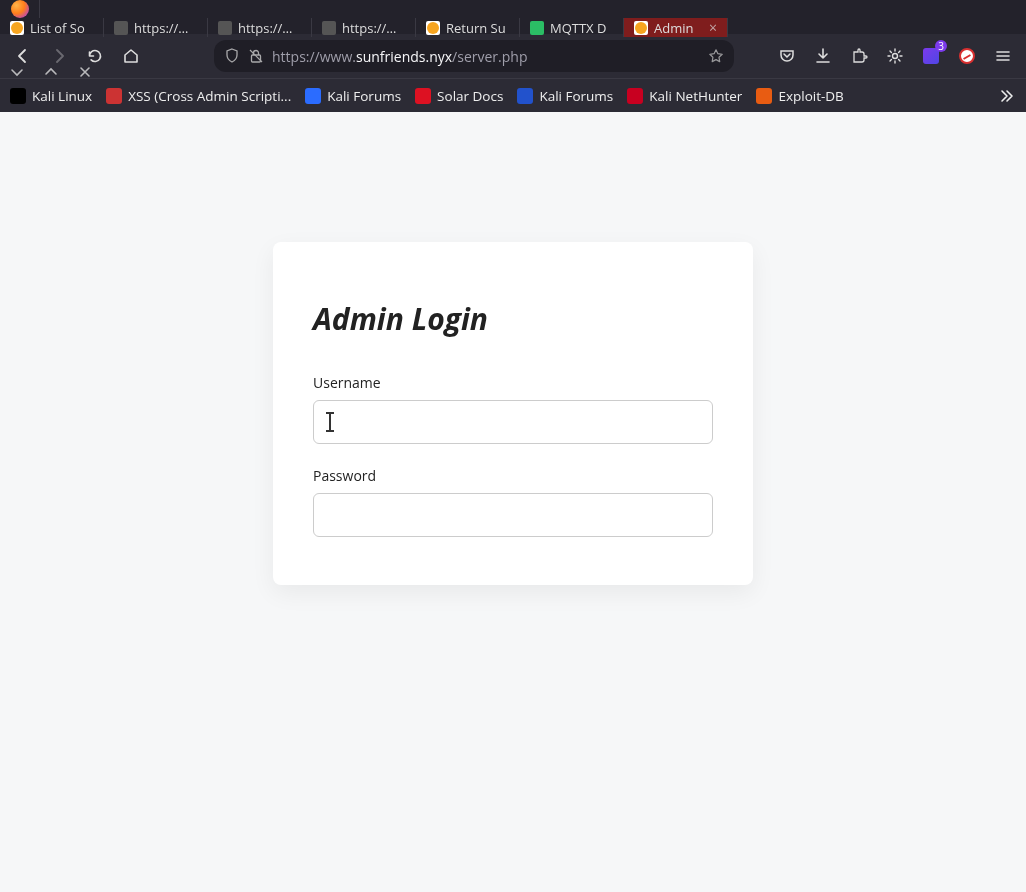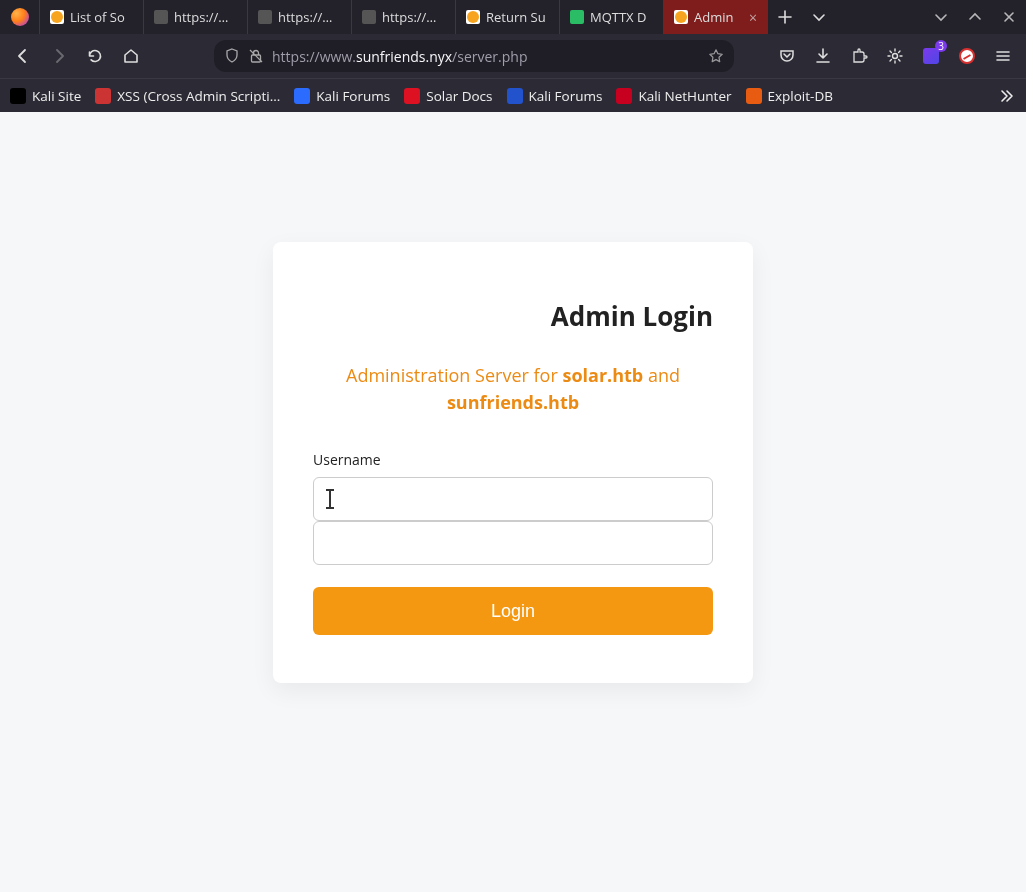--- a/index.html
+++ b/index.html
@@ -1,20 +1,20 @@
 <!DOCTYPE html>
 <html><head>
 <meta charset="utf-8">
 <style>
   * { box-sizing: border-box; margin: 0; padding: 0; }
   html, body { width: 1026px; height: 892px; font-family: "Open Sans", "Segoe UI", Arial, sans-serif; overflow: hidden; }
   body { background: #f2f2f2; display: flex; flex-direction: column; }
 
   
-  .titlebar { background: #23222b; height: 34px; display: flex; align-items: stretch; color: #ddd; font-size: 13px; user-select: none; }
+  .titlebar { background: #23222b; height: 34px; display: flex; align-items: stretch; color: #ddd; font-size: 13px; user-select: none; flex-direction: column; }
   .ff-spot { width: 40px; display: flex; align-items: center; justify-content: center; border-right: 1px solid #3a3943; }
   .ff-logo { width: 18px; height: 18px; border-radius: 50%; background: radial-gradient(circle at 30% 30%, #ffb44a 0%, #ff7f1a 45%, #9d2cff 100%); }
   .tabs { display: flex; flex: 0 0 auto; align-items: stretch; }
   .tab { display: flex; align-items: center; gap: 6px; padding: 0 10px; width: 104px; border-right: 1px solid #3a3943; white-space: nowrap; overflow: hidden; position: relative; }
   .tab.active { background: #7f1d1d; }
   .tab .favicon { width: 14px; height: 14px; border-radius: 2px; flex: 0 0 auto; }
   .tab .lbl { overflow: hidden; text-overflow: ellipsis; flex: 1 1 auto; }
   .tab .close { font-size: 14px; opacity: .7; }
   .fav-sun { background: #fff; position: relative; }
   .fav-sun::after { content:""; position:absolute; inset:2px; border-radius:50%; background:#f7a520; box-shadow:0 0 0 1px #f7a520; }
@@ -52,21 +52,21 @@
   .bi-docs { background:#d12; }
   .bi-forums { background:#2252cc; }
   .bi-nh { background:#c80020; }
   .bi-edb { background:#e85c12; }
   .bm-lbl { max-width:180px; overflow:hidden; text-overflow:ellipsis; }
   .bm-spacer { flex:1 1 auto; }
 
   
   .viewport { flex:1 1 auto; background:#f6f7f8; position:relative; }
   .card { width:480px; background:#fff; border-radius:8px; box-shadow:0 8px 24px rgba(0,0,0,0.06); position:absolute; left:50%; top:130px; transform:translateX(-50%); padding:56px 40px 48px; }
-  .card h1 { text-align:right; font-size:26px; font-weight:700; color:#222; }
+  .card h1 { text-align:left; font-size:30px; font-weight:700; color:#222;font-style:italic; }
   .subtitle { text-align:center; color:#ec8b14; font-size:18px; margin-top:28px; line-height:1.5; }
   .subtitle b { font-weight:700; }
   .field-label { font-size:14px; color:#222; margin-top:34px; margin-bottom:8px; display:block; }
   .field-label.second { margin-top:22px; }
   .input { width:100%; height:44px; border:1px solid #ccc; border-radius:6px; font-size:16px; padding:0 12px; background:#fff; }
   .login-btn { width:100%; height:48px; margin-top:22px; background:#f49812; border:none; border-radius:6px; color:#fff; font-size:18px; cursor:pointer; }
   .foot { text-align:center; margin-top:22px; font-size:15.5px; color:#444; }
   .foot a { color:#1f80d6; text-decoration:none; }
 
   .cursor { position:absolute; width:14px; height:20px; pointer-events:none; }
@@ -224,21 +224,21 @@
   <div class="ext">
     <svg width="18" height="18" viewBox="0 0 18 18">
         <path d="M3 5h12M3 9h12M3 13h12" stroke="#ddd" stroke-width="1.6" stroke-linecap="round"></path>
       </svg>
   </div>
 </div>
 
 <div class="bookmarks" id="bookmarks">
 <div class="bm">
       <span class="bi bi-kali"></span>
-      <span class="bm-lbl">Kali Site</span>
+      <span class="bm-lbl">Kali Linux</span>
     </div>
     <div class="bm">
       <span class="bi bi-xss"></span>
       <span class="bm-lbl">XSS (Cross Admin Scripti...</span>
     </div>
     <div class="bm">
       <span class="bi bi-tools"></span>
       <span class="bm-lbl">Kali Forums</span>
     </div>
     <div class="bm">
@@ -261,28 +261,25 @@
     <div class="bm">
       <svg width="18" height="18" viewBox="0 0 18 18">
         <path d="M4 4l5 5-5 5M9 4l5 5-5 5" stroke="#eee" stroke-width="1.6" fill="none" stroke-linecap="round" stroke-linejoin="round"></path>
       </svg>
     </div>
   </div>
 
 <div class="viewport">
   <div class="card">
     <h1>Admin Login</h1>
-    <div class="subtitle">
-      <span>Administration Server for </span><b>solar.htb</b><span> and </span><b>sunfriends.htb</b>
-    </div>
 
     <label class="field-label">Username</label>
     <div style="position:relative">
       <input class="input" type="text" value="" style="">
       <div class="cursor" style="left:10px; top:12px"></div>
     </div>
 
+    <label class="field-label second">Password</label>
     <input class="input" type="password" value="" style="">
 
-    <button class="login-btn">Login</button>
 
   </div>
 </div>
 
 </body></html>

